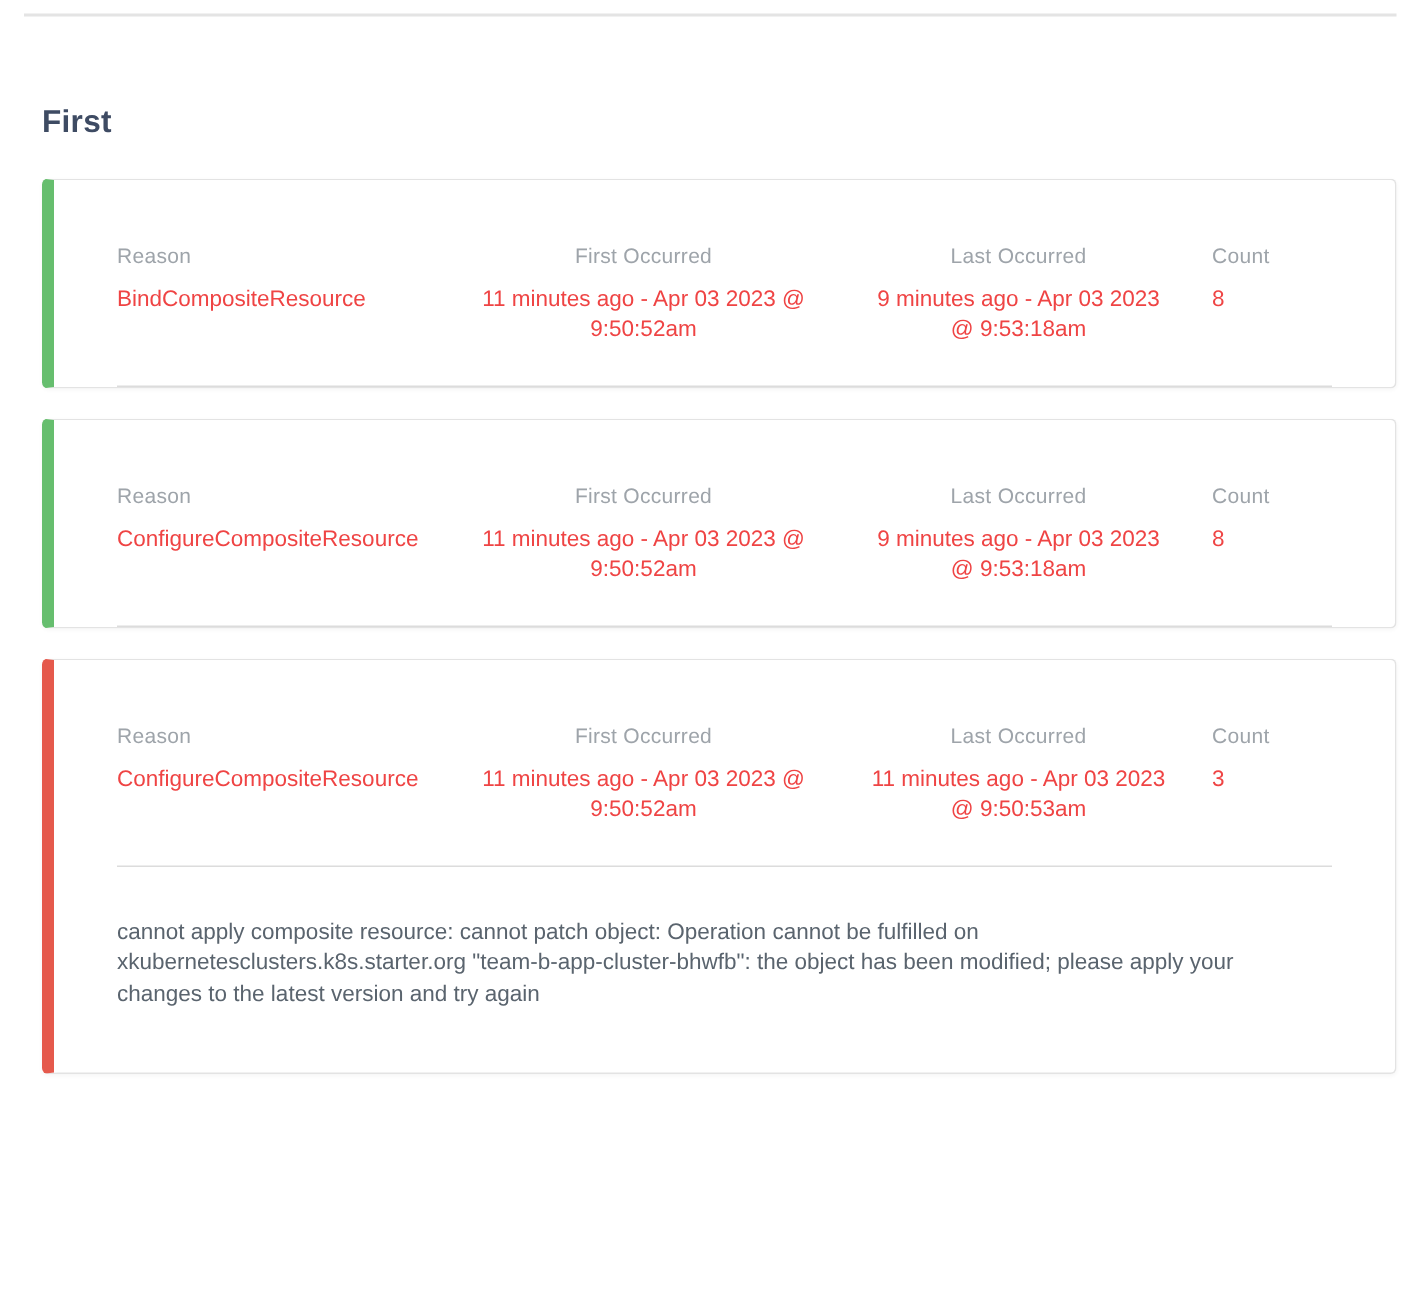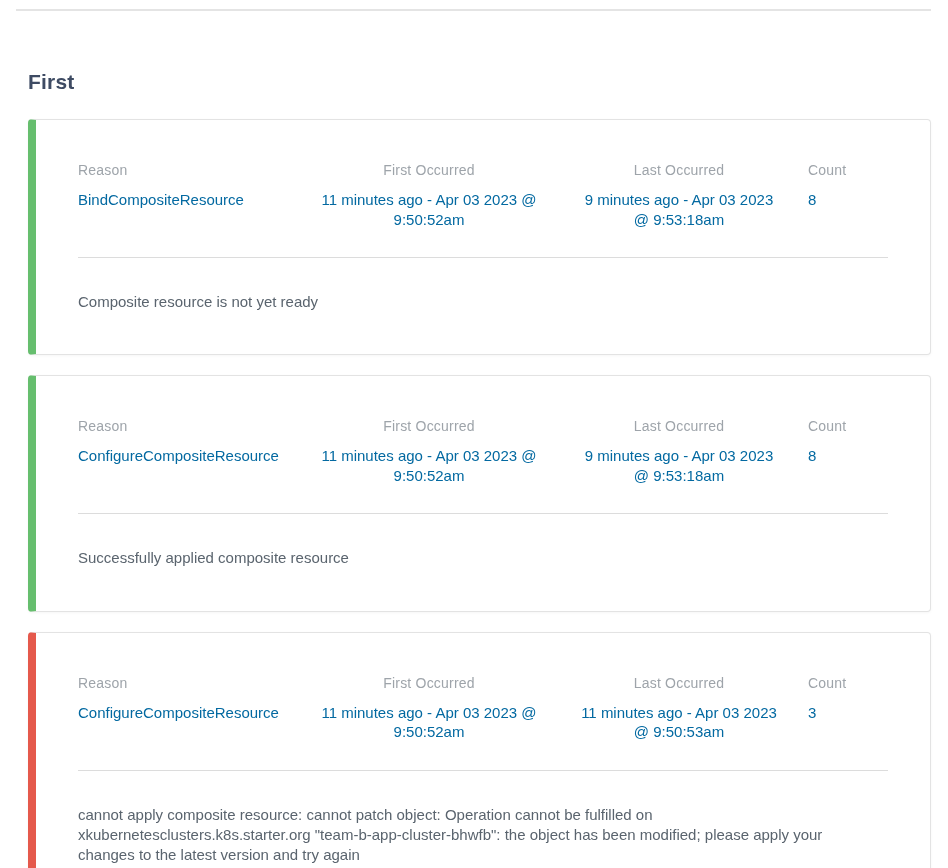--- a/index.html
+++ b/index.html
@@ -57,21 +57,21 @@
     letter-spacing: 0.2px;
   }
   .value-row {
     padding-top: 12px;
     padding-bottom: 28px;
     border-bottom: 1px solid #dcdcdc;
   }
   .value-cell {
     font-size: 15px;
     line-height: 1.3;
-    color: #0369a1;
+    color: #ef4444;
   }
   .col-first, .col-last { padding-right: 28px; text-align: center; }
   .col-count { }
   .message {
     font-size: 15px;
     line-height: 1.35;
     color: #5a646e;
     padding: 34px 0 42px;
     max-width: 800px;
   }
@@ -93,39 +93,37 @@
           <div class="head-cell col-first">First Occurred</div>
           <div class="head-cell col-last">Last Occurred</div>
           <div class="head-cell col-count">Count</div>
         </div>
         <div class="grid-row value-row">
           <div class="value-cell col-reason">BindCompositeResource</div>
           <div class="value-cell col-first">11 minutes ago - Apr 03 2023 @ 9:50:52am</div>
           <div class="value-cell col-last">9 minutes ago - Apr 03 2023 @ 9:53:18am</div>
           <div class="value-cell col-count">8</div>
         </div>
-        <div class="message">Composite resource is not yet ready</div>
       </div>
     </div>
 
     <div class="event-card success">
       <div class="card-inner">
         <div class="grid-row head-row">
           <div class="head-cell col-reason">Reason</div>
           <div class="head-cell col-first">First Occurred</div>
           <div class="head-cell col-last">Last Occurred</div>
           <div class="head-cell col-count">Count</div>
         </div>
         <div class="grid-row value-row">
           <div class="value-cell col-reason">ConfigureCompositeResource</div>
           <div class="value-cell col-first">11 minutes ago - Apr 03 2023 @ 9:50:52am</div>
           <div class="value-cell col-last">9 minutes ago - Apr 03 2023 @ 9:53:18am</div>
           <div class="value-cell col-count">8</div>
         </div>
-        <div class="message">Successfully applied composite resource</div>
       </div>
     </div>
 
     <div class="event-card error">
       <div class="card-inner">
         <div class="grid-row head-row">
           <div class="head-cell col-reason">Reason</div>
           <div class="head-cell col-first">First Occurred</div>
           <div class="head-cell col-last">Last Occurred</div>
           <div class="head-cell col-count">Count</div>

